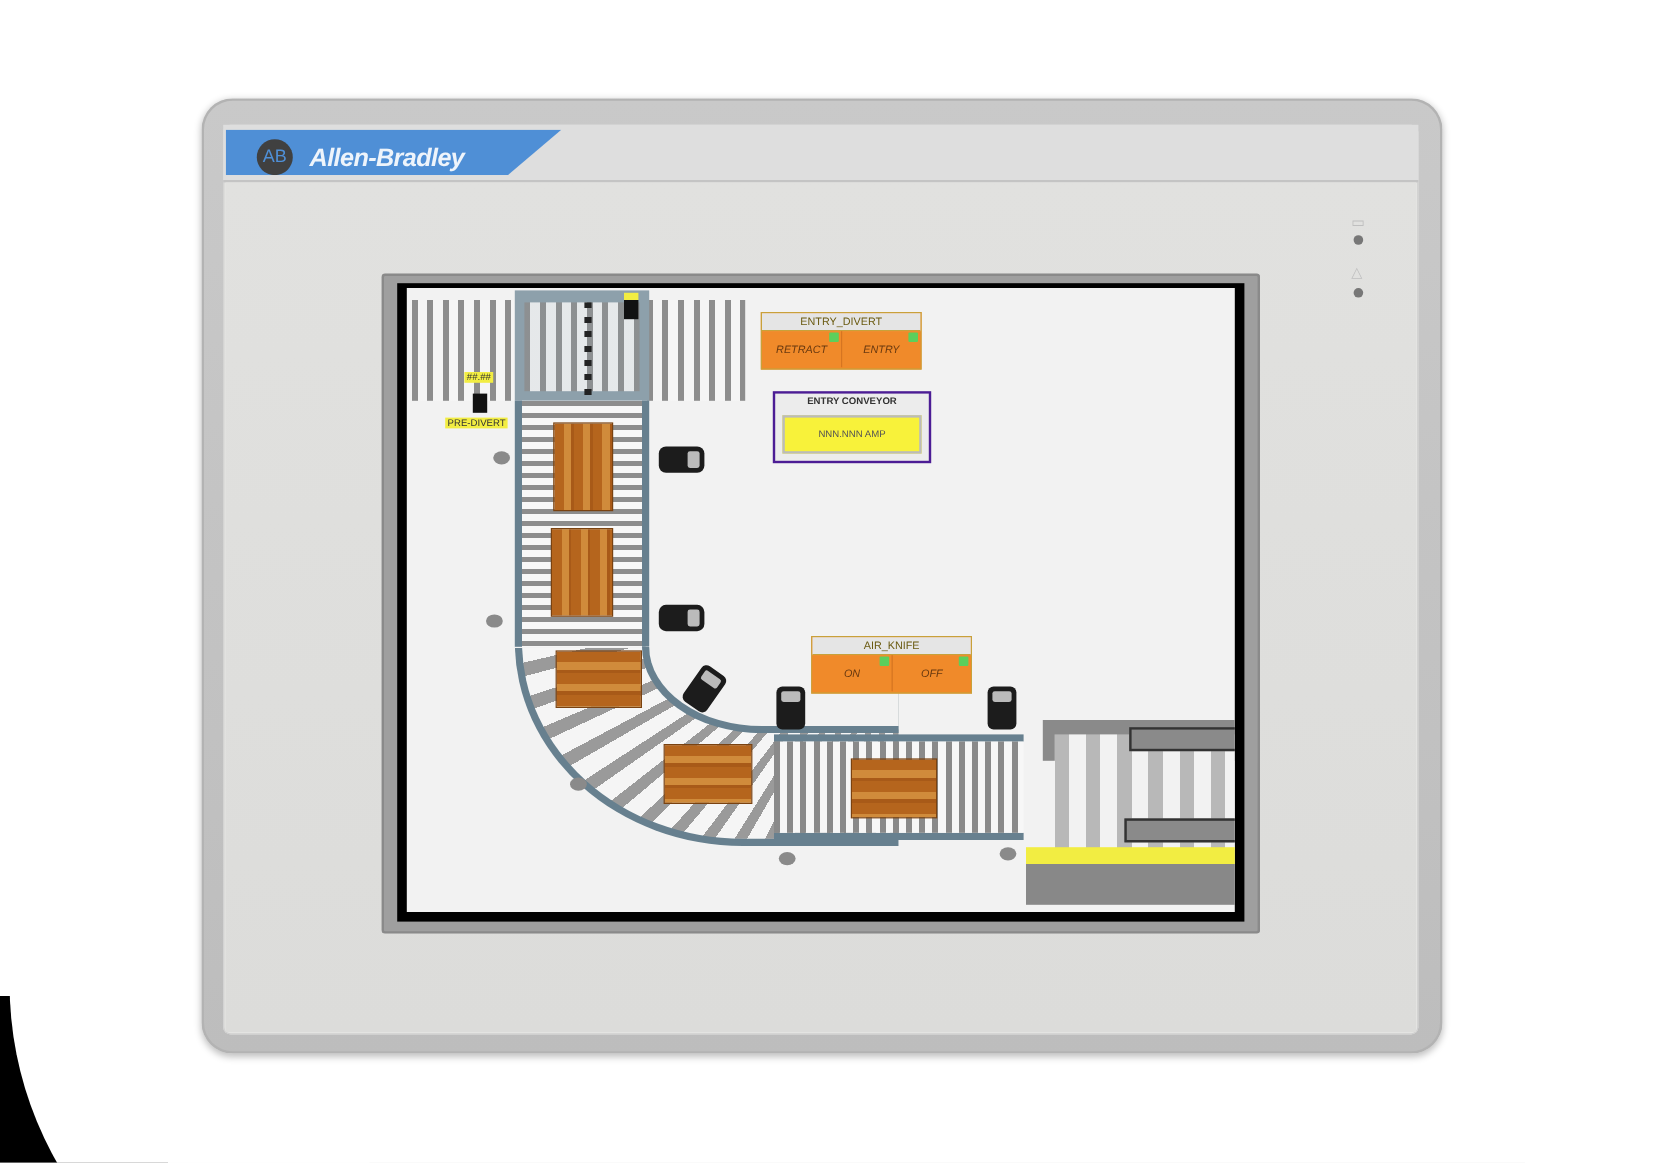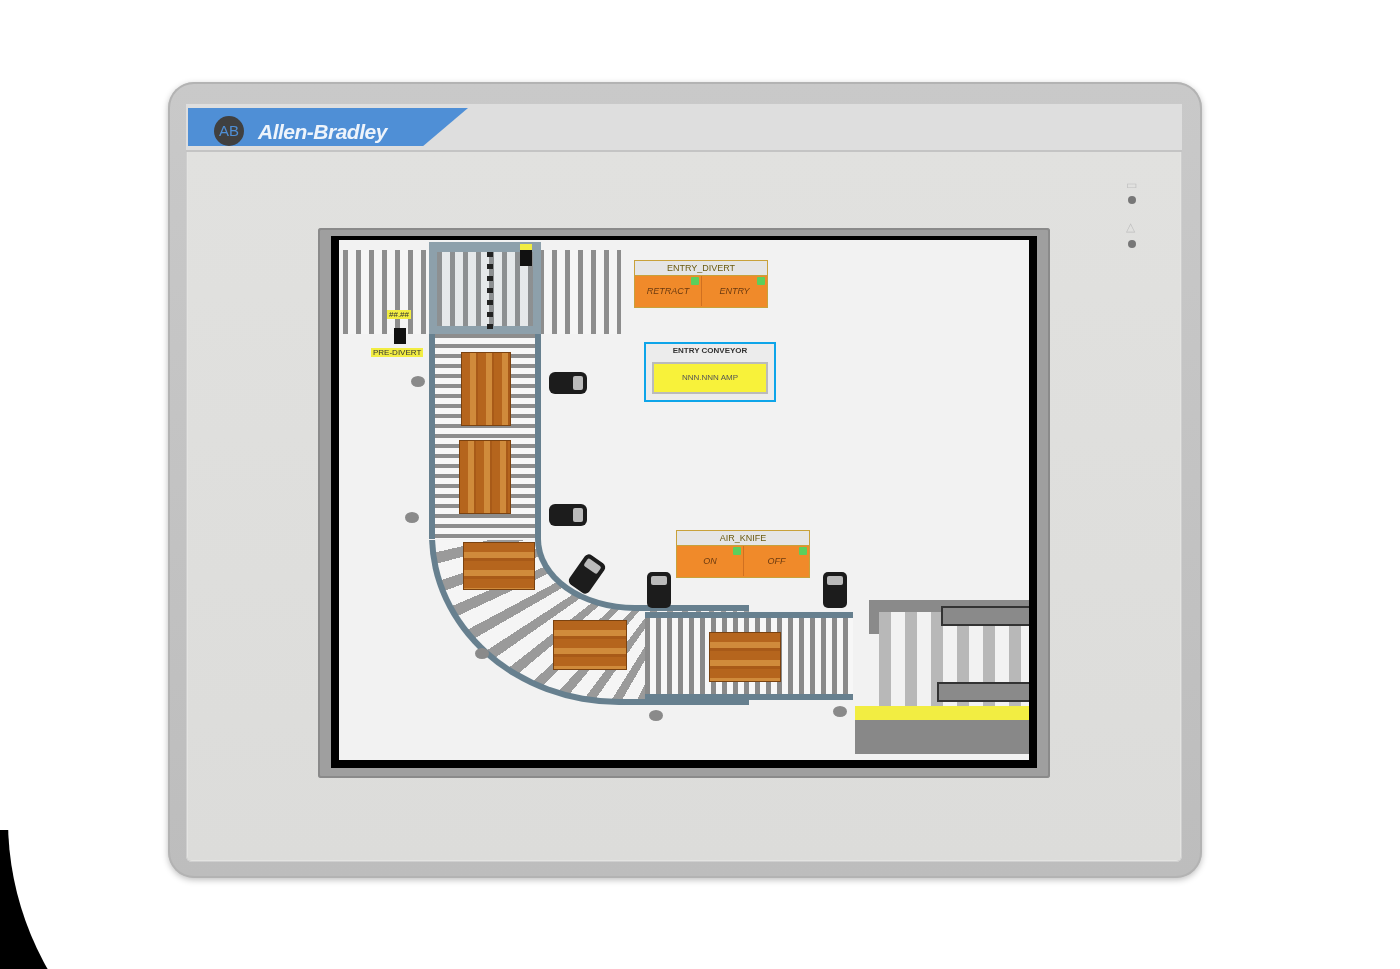--- a/index.html
+++ b/index.html
@@ -34,21 +34,21 @@
   .sensor{position:absolute;width:38px;height:22px;border-radius:6px;background:#1c1c1c;}
   .sensor::after{content:"";position:absolute;right:4px;top:4px;width:10px;height:14px;background:#bbb;border-radius:2px;}
   .sensor-v{position:absolute;width:24px;height:36px;border-radius:5px;background:#1c1c1c;}
   .sensor-v::after{content:"";position:absolute;left:4px;top:4px;width:16px;height:9px;background:#bbb;border-radius:2px;}
 
   .ctl{position:absolute;background:#f08a2a;border:1px solid #c8a13a;}
   .ctl-title{position:absolute;left:0;top:0;right:0;height:14px;background:#e5e5e5;color:#6a5a10;font-size:9px;text-align:center;line-height:14px;border-bottom:1px solid #c8a13a;}
   .ctl-btn{position:absolute;top:15px;height:30px;background:#f08a2a;color:#6a3a10;font-size:9px;text-align:center;line-height:30px;border-right:1px solid #d07020;cursor:pointer;font-style:italic;}
   .ctl-ind{position:absolute;top:1px;right:2px;width:8px;height:8px;background:#5ccf5c;border-radius:1px;}
 
-  .conv-disp{position:absolute;left:305px;top:86px;width:128px;height:56px;background:#ececec;border:2px solid #0ea5e9;margin-top:16px;}
+  .conv-disp{position:absolute;left:305px;top:86px;width:128px;height:56px;background:#ececec;border:2px solid #4c1d95;}
   .conv-title{position:absolute;left:0;top:2px;width:100%;text-align:center;font-size:8px;color:#333;font-weight:bold;}
   .conv-val{position:absolute;left:6px;top:18px;width:112px;height:28px;background:#f8f23a;border:2px solid #bbb;font-size:8px;color:#555;text-align:center;line-height:28px;}
 
   .label-y{position:absolute;background:#f2ed42;color:#333;font-size:8px;padding:0 2px;}
 </style>
 </head>
 <body>
 
 <div class="corner-tr"></div>
 <div class="corner-bl"></div>

